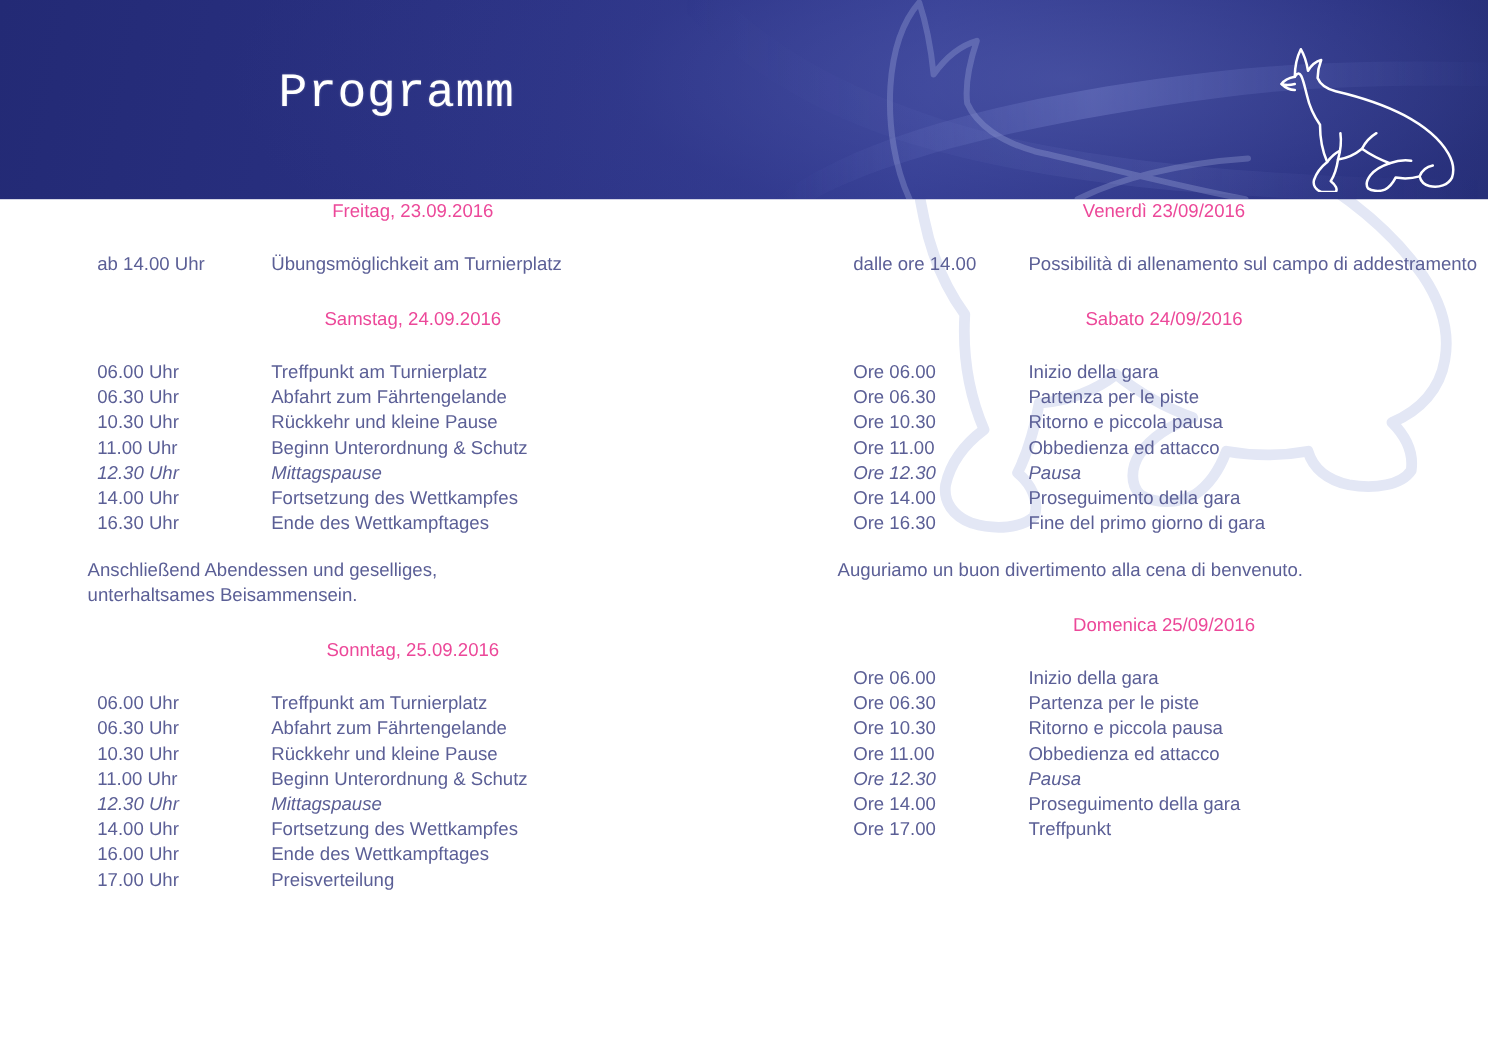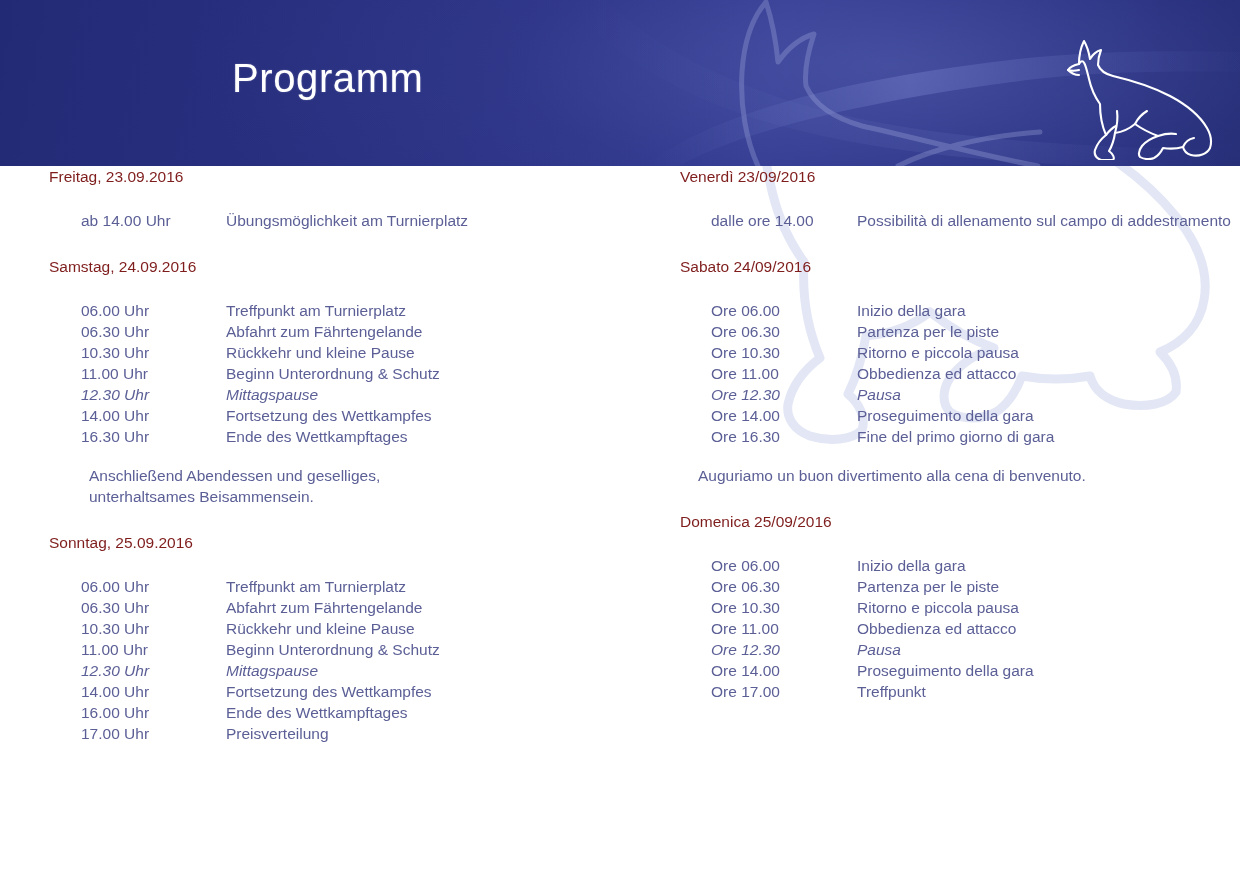--- a/index.html
+++ b/index.html
@@ -38,21 +38,21 @@
     pointer-events: none;
   }
 
   .banner-title {
     position: absolute;
     color: #ffffff;
     font-weight: 300;
     font-size: 40px;
     letter-spacing: 0.6px;
     white-space: nowrap;
-    font-family: Liberation Sans, sans-serif;
+    font-family: Liberation Mono, monospace;
     text-shadow: 0 0 2px rgba(255,255,255,0.25);
   }
   .banner-title.de { left: 232px; top: 56px; }
   .banner-title.it { left: 795px; top: 56px; }
 
   
   .dog-logo {
     position: absolute;
     left: 1046px;
     top: 38px;
@@ -84,43 +84,44 @@
   .column {
     position: absolute;
     top: 0;
   }
   .column.left  { left: 49px;  width: 590px; }
   .column.right { left: 680px; width: 580px; }
 
   .block { position: relative; }
 
   .day-heading {
-    color: #7f1d1d;
+    color: #ec4899;
     font-size: 15.5px;
     font-weight: 400;
     line-height: 21px;
     white-space: nowrap;
+    text-align: center;
   }
 
   .rows { margin-top: 23px; }
 
   .row {
     display: flex;
     color: #5b5f96;
     font-size: 15.5px;
     line-height: 21px;
     white-space: nowrap;
   }
   .row.italic { font-style: italic; }
   .row .time { flex: 0 0 auto; }
   .row .desc { flex: 1 1 auto; white-space: normal; }
 
   
   .column.left  .row .time { width: 145px; margin-left: 32px; }
-  .column.left  .note { margin-left: 40px; }
+  .column.left  .note { margin-left: 24px; }
   
   .column.right .row .time { width: 146px; margin-left: 31px; }
   .column.right .note { margin-left: 18px; }
 
   .note {
     color: #5b5f96;
     font-size: 15.5px;
     line-height: 21px;
   }
 

